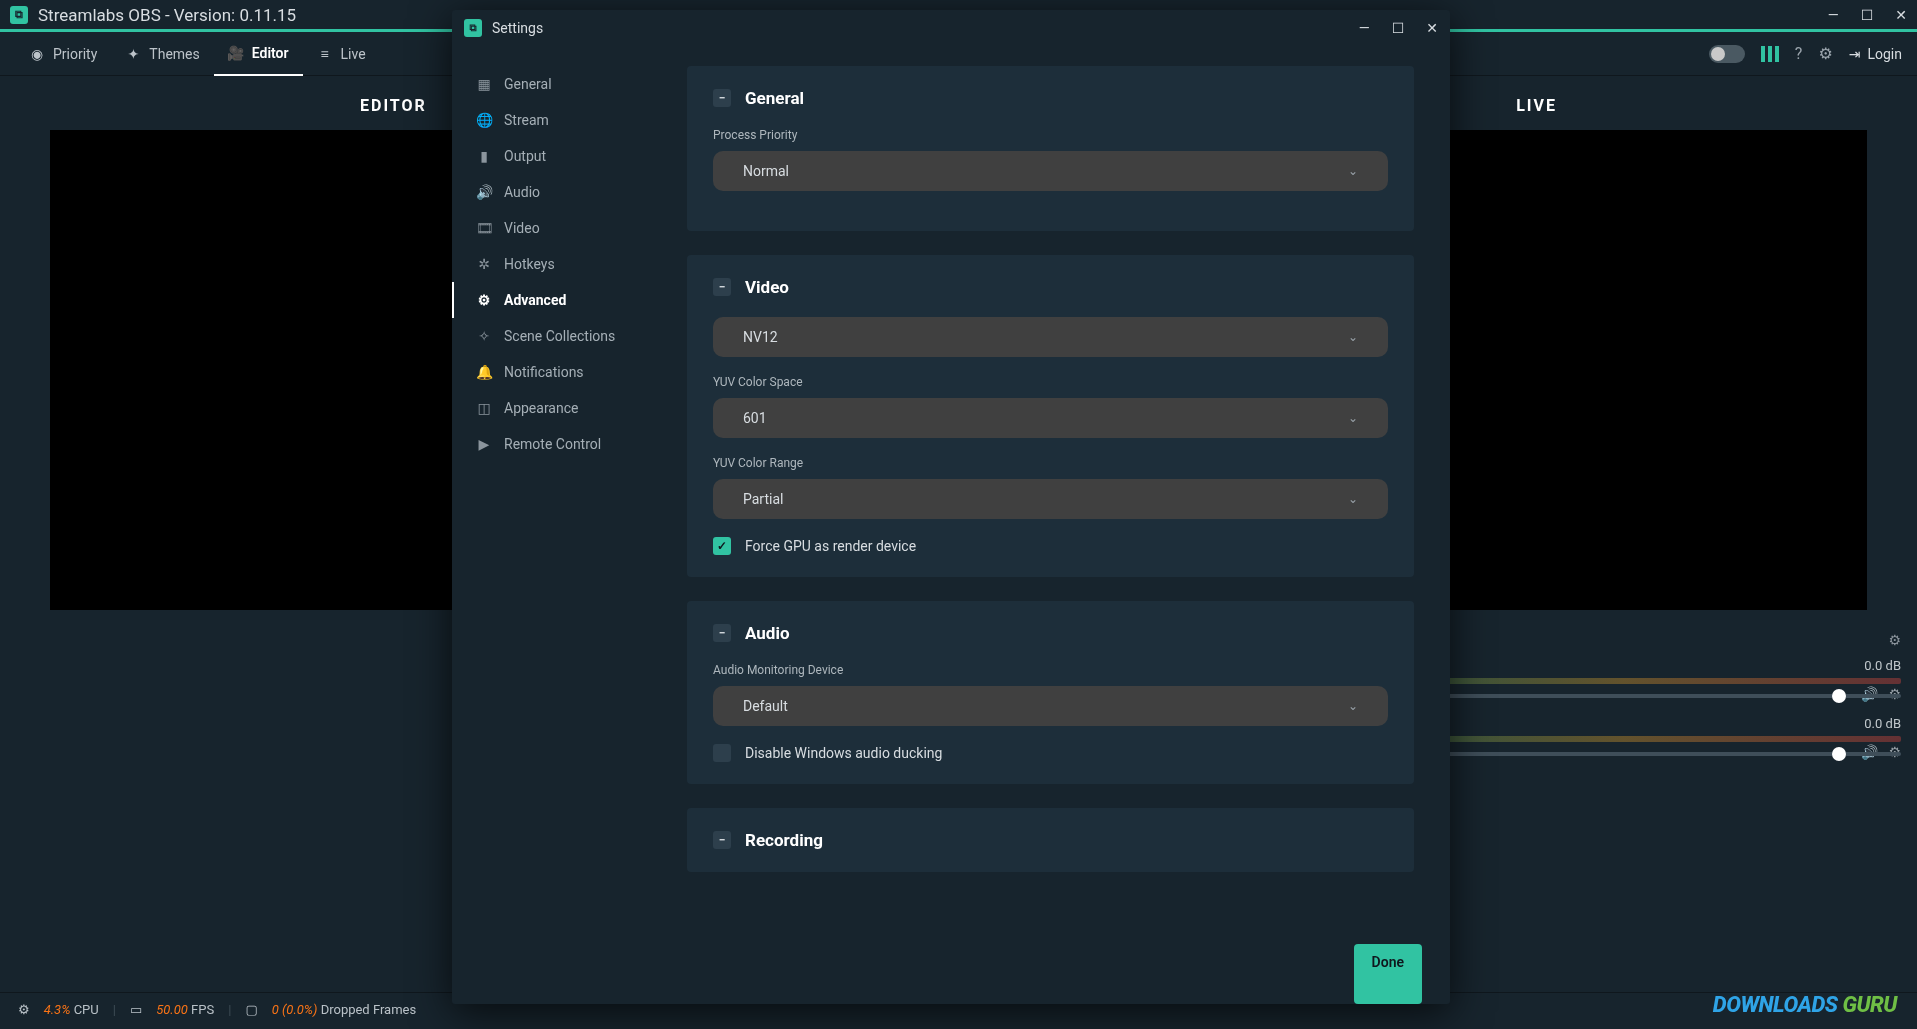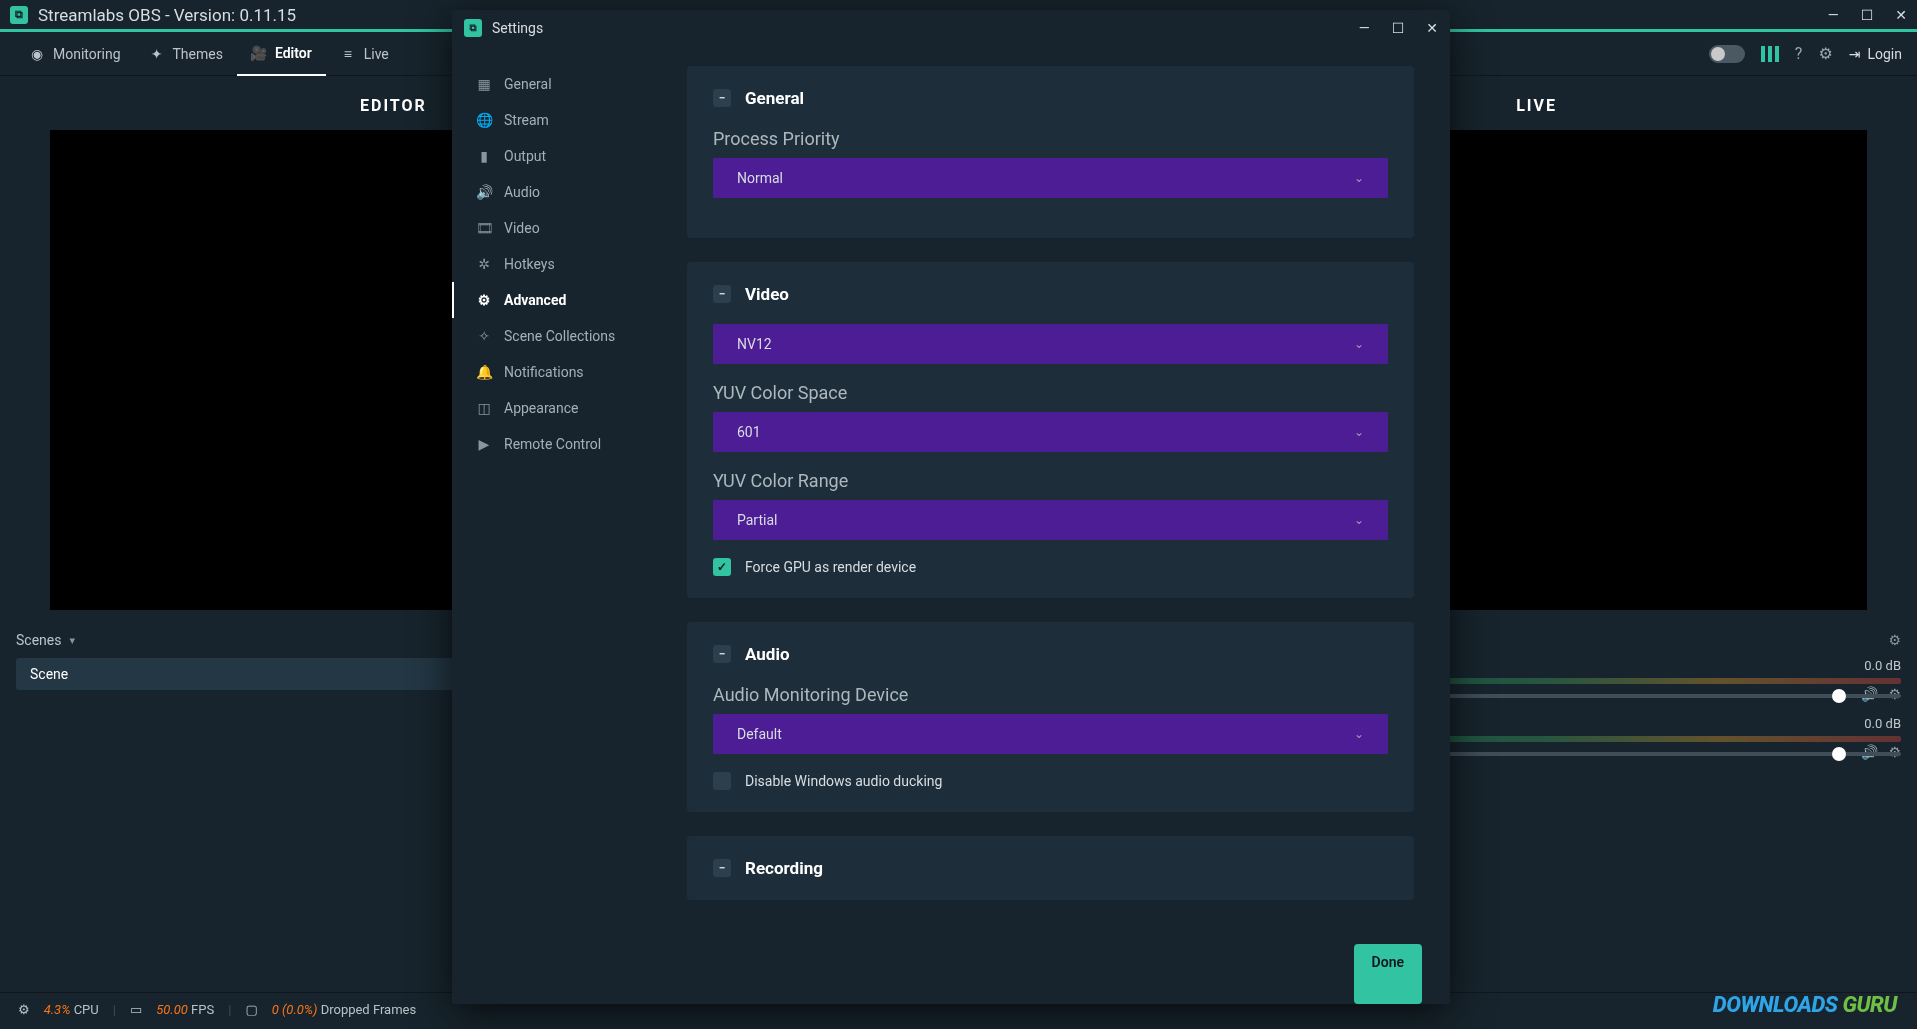--- a/index.html
+++ b/index.html
@@ -62,22 +62,22 @@
 .settings-side { width: 215px; padding: 20px 0; }
 .cat { display: flex; align-items: center; gap: 12px; padding: 10px 24px; color: #a5afb6; font-size: 14px; cursor: pointer; }
 .cat .cicon { width: 16px; text-align: center; color: #8b959d; }
 .cat.active { color: #ffffff; font-weight: 700; border-left: 2px solid #ffffff; padding-left: 22px;}
 .cat.active .cicon { color: #ffffff; }
 
 .settings-main { flex: 1; overflow-y: auto; padding: 20px 36px 20px 20px; }
 .section { background: #1d2e3a; border-radius: 4px; margin-bottom: 24px; padding: 22px 26px; }
 .sec-head { display: flex; align-items: center; gap: 14px; color: #ffffff; font-weight: 700; font-size: 17px; margin-bottom: 20px;}
 .sec-head .collapse { width: 18px; height: 18px; border-radius: 3px; background: #2d3f4c; display: flex; align-items: center; justify-content: center; color: #d8dde1; font-size: 12px; line-height: 1;}
-.field-label { color: #aeb7bd; font-size: 18px; margin-bottom: 9px; }
-.select { background: #4c1d95; border-radius: 1px; height: 40px; display: flex; align-items: center; padding: 0 24px; color: #d8dde1; font-size: 14px; margin-bottom: 18px; cursor: pointer; }
+.field-label { color: #aeb7bd; font-size: 12px; margin-bottom: 9px; }
+.select { background: #404040; border-radius: 10px; height: 40px; display: flex; align-items: center; padding: 0 30px; color: #d8dde1; font-size: 14px; margin-bottom: 18px; cursor: pointer; }
 .select .chev { margin-left: auto; color: #97a0a7; font-size: 12px; }
 .checkbox-row { display: flex; align-items: center; gap: 14px; color: #d8dde1; font-size: 14px; }
 .checkbox-row.last{ margin-top:4px;}
 .cb { width: 18px; height: 18px; border-radius: 3px; background: #2d3f4c; display: flex; align-items: center; justify-content: center; }
 .cb.checked { background: #31c3a2; }
 .cb.checked::after { content: "✓"; color: #0f171d; font-size: 12px; font-weight: bold; }
 
 .settings-footer { height: 60px; display: flex; justify-content: flex-end; padding: 0 28px; }
 .done-btn { background: #31c3a2; color: #0f171d; font-weight: 600; font-size: 14px; padding: 10px 18px; border-radius: 4px; cursor: pointer; }
 
@@ -102,21 +102,21 @@
   <div class="win-controls">
     <span>—</span>
     <span>☐</span>
     <span>✕</span>
   </div>
 </div>
 
 <div class="main-nav">
   <div class="nav-item">
     <span class="icon">◉</span>
-    <span>Monitoring</span>
+    <span>Priority</span>
   </div>
   <div class="nav-item">
     <span class="icon">✦</span>
     <span>Themes</span>
   </div>
   <div class="nav-item active">
     <span class="icon">🎥</span>
     <span>Editor</span>
   </div>
   <div class="nav-item">
@@ -142,27 +142,20 @@
 <div class="workspace">
   <div class="head-labels">
     <div>EDITOR</div>
     <div>LIVE</div>
   </div>
   <div class="previews">
     <div class="preview"></div>
     <div class="preview"></div>
   </div>
   <div class="bottom-row">
-    <div class="panel">
-      <div class="panel-head">
-        <span>Scenes</span>
-        <span class="chev">▾</span>
-      </div>
-      <div class="scene-item">Scene</div>
-    </div>
     <div class="panel"></div>
     <div class="mixer">
       <div class="panel-head">
           <span></span>
           <span class="gear">⚙</span>
         </div>
       <div class="mix-channel">
         <div class="mix-db">0.0 dB</div>
         <div class="mix-meter"></div>
         <div class="mix-slider">

